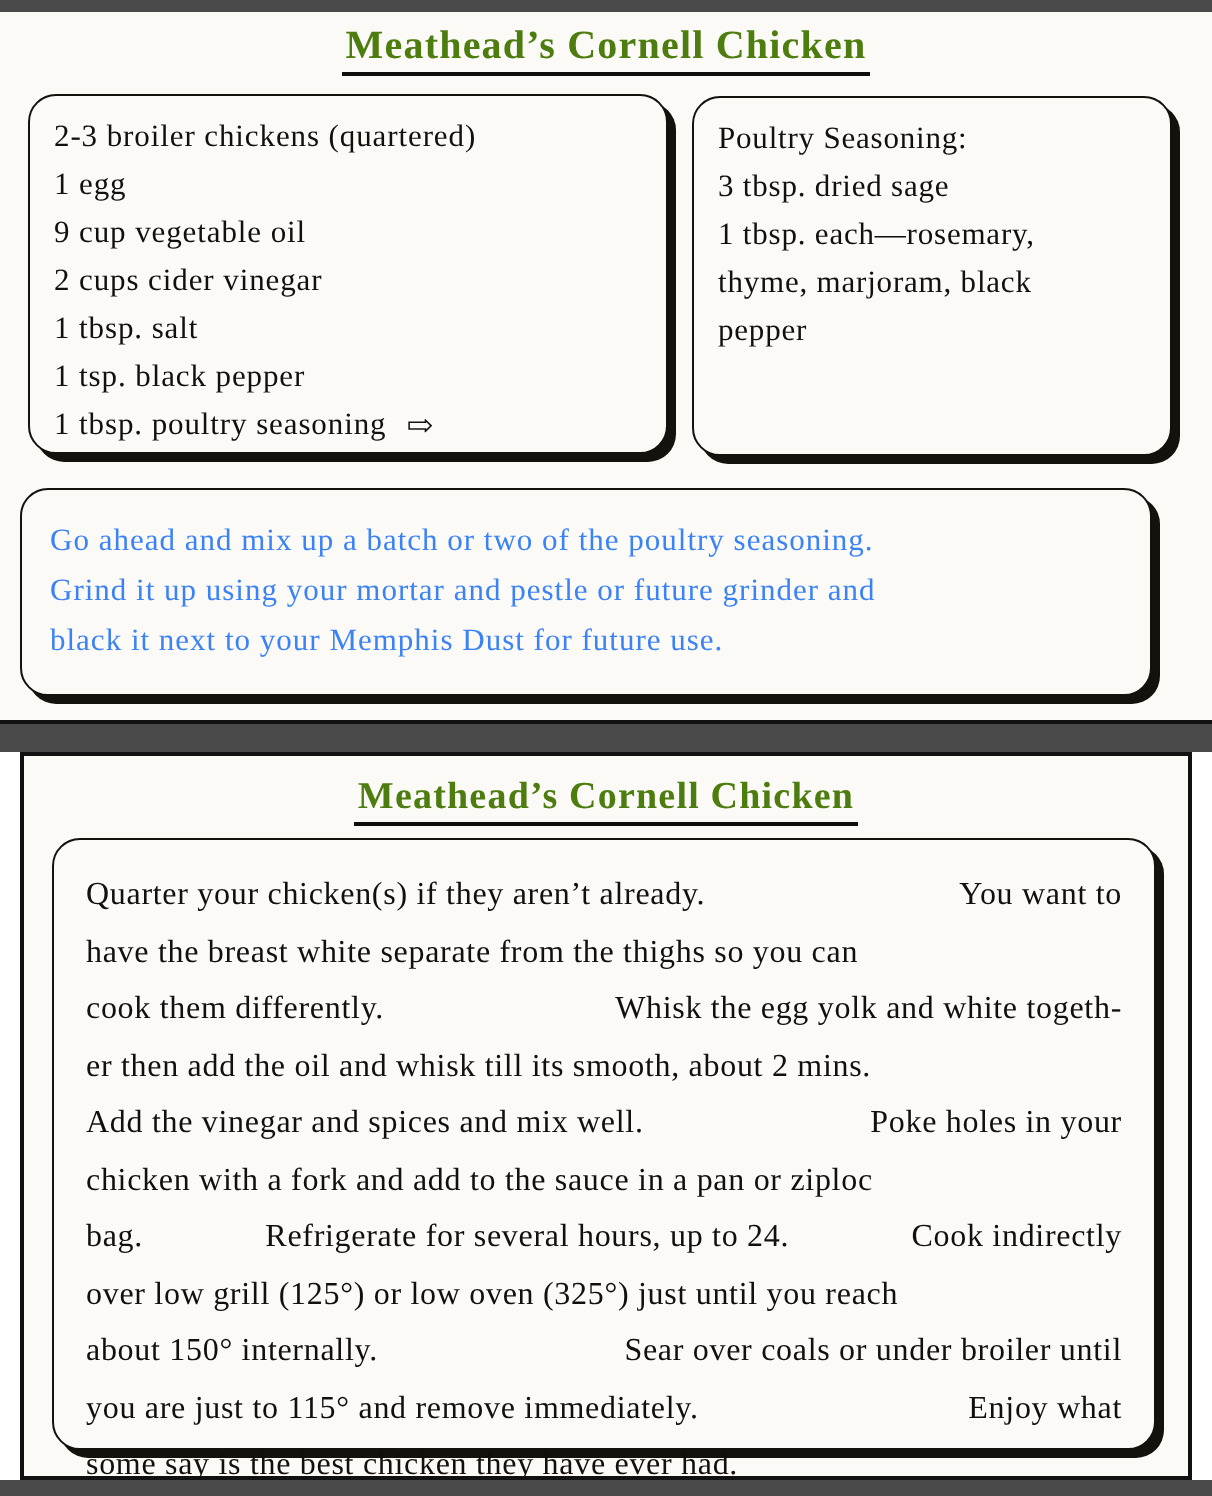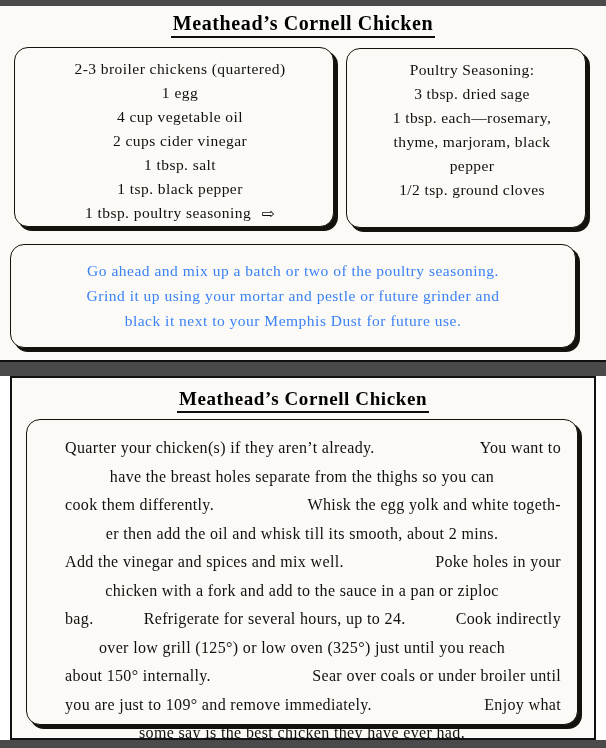--- a/index.html
+++ b/index.html
@@ -50,21 +50,21 @@
     width: 586px;
     height: 364px;
     border: 2px solid #111;
   }
 
   
   .title {
     text-align: center;
     font-size: 20px;
     font-weight: 700;
-    color: #000000;
+    color: #4d7c0f;
     letter-spacing: 0.6px;
     padding-top: 6px;
   }
   .title span {
     border-bottom: 2px solid #100d0a;
     padding: 0 2px 1px 2px;
     display: inline-block;
   }
   .card-bottom .title {
     padding-top: 10px;
@@ -72,21 +72,20 @@
   }
 
   
   .box {
     position: absolute;
     box-sizing: border-box;
     background: #fbfaf6;
     border: 1.5px solid #15110d;
     border-radius: 14px;
     box-shadow: 4px 4px 0 0 #15110d;
-    text-align: center;
   }
 
   .ing-left {
     left: 14px;
     top: 41px;
     width: 320px;
     height: 180px;
     padding: 9px 0 0 12px;
   }
   .ing-right {
@@ -146,52 +145,51 @@
     font-size: 16px;
     line-height: 28.5px;
     color: #120f0c;
     letter-spacing: 0.35px;
     white-space: nowrap;
   }
   .instr-line.j {
     display: flex;
     justify-content: space-between;
   }
-  .instr-line.j > span { white-space: pre; margin-left: 22px; }
+  .instr-line.j > span { white-space: pre; }
 </style>
 </head>
 <body>
 
 <div class="page">
 
   <div class="band band-top"></div>
 
   <div class="card card-top">
 
     <div class="title">
       <span>Meathead’s Cornell Chicken</span>
     </div>
 
     <div class="box ing-left">
       <div class="ing-line">2-3 broiler chickens (quartered)</div>
       <div class="ing-line">1 egg</div>
-      <div class="ing-line">4 cup vegetable oil</div>
+      <div class="ing-line">9 cup vegetable oil</div>
       <div class="ing-line">2 cups cider vinegar</div>
       <div class="ing-line">1 tbsp. salt</div>
       <div class="ing-line">1 tsp. black pepper</div>
       <div class="ing-line"><span>1 tbsp. poultry seasoning</span><span class="arrow-icon">⇨</span></div>
     </div>
 
     <div class="box ing-right">
       <div class="ing-line">Poultry Seasoning:</div>
       <div class="ing-line">3 tbsp. dried sage</div>
       <div class="ing-line">1 tbsp. each—rosemary,</div>
       <div class="ing-line">thyme, marjoram, black</div>
       <div class="ing-line">pepper</div>
-      <div class="ing-line">1/2 tsp. ground cloves</div>
     </div>
 
     <div class="box note-box">
       <div class="note-line">Go ahead and mix up a  batch or two of the poultry seasoning.</div>
       <div class="note-line">Grind it up using your mortar and pestle or future grinder and</div>
       <div class="note-line">black it next to your Memphis Dust for future use.</div>
     </div>
 
   </div>
 
@@ -201,21 +199,21 @@
 
     <div class="title">
       <span>Meathead’s Cornell Chicken</span>
     </div>
 
     <div class="box instr-box">
       <div class="instr-line j">
           <span>Quarter your chicken(s) if they aren’t already.</span>
           <span>You want to</span>
         </div>
-      <div class="instr-line">have the breast holes separate from the thighs so you can</div>
+      <div class="instr-line">have the breast white separate from the thighs so you can</div>
       <div class="instr-line j">
           <span>cook them differently.</span>
           <span>Whisk the egg yolk and white togeth-</span>
         </div>
       <div class="instr-line">er then add the oil and whisk till its smooth, about 2 mins.</div>
       <div class="instr-line j">
           <span>Add the vinegar and spices and mix well.</span>
           <span>Poke holes in your</span>
         </div>
       <div class="instr-line">chicken with a fork and add to the sauce in a pan or ziploc</div>
@@ -223,21 +221,21 @@
           <span>bag.</span>
           <span>Refrigerate for several hours, up to 24.</span>
           <span>Cook indirectly</span>
         </div>
       <div class="instr-line">over low grill (125°) or low oven (325°) just until you reach</div>
       <div class="instr-line j">
           <span>about 150° internally.</span>
           <span>Sear over coals or under broiler until</span>
         </div>
       <div class="instr-line j">
-          <span>you are just to 109° and remove immediately.</span>
+          <span>you are just to 115° and remove immediately.</span>
           <span>Enjoy what</span>
         </div>
       <div class="instr-line">some say is the best chicken they have ever had.</div>
 
     </div>
 
   </div>
 
   <div class="band band-bottom"></div>
 

